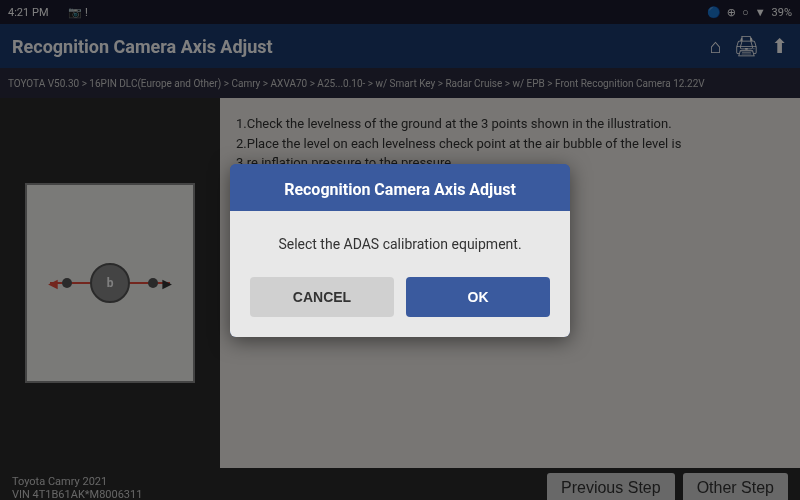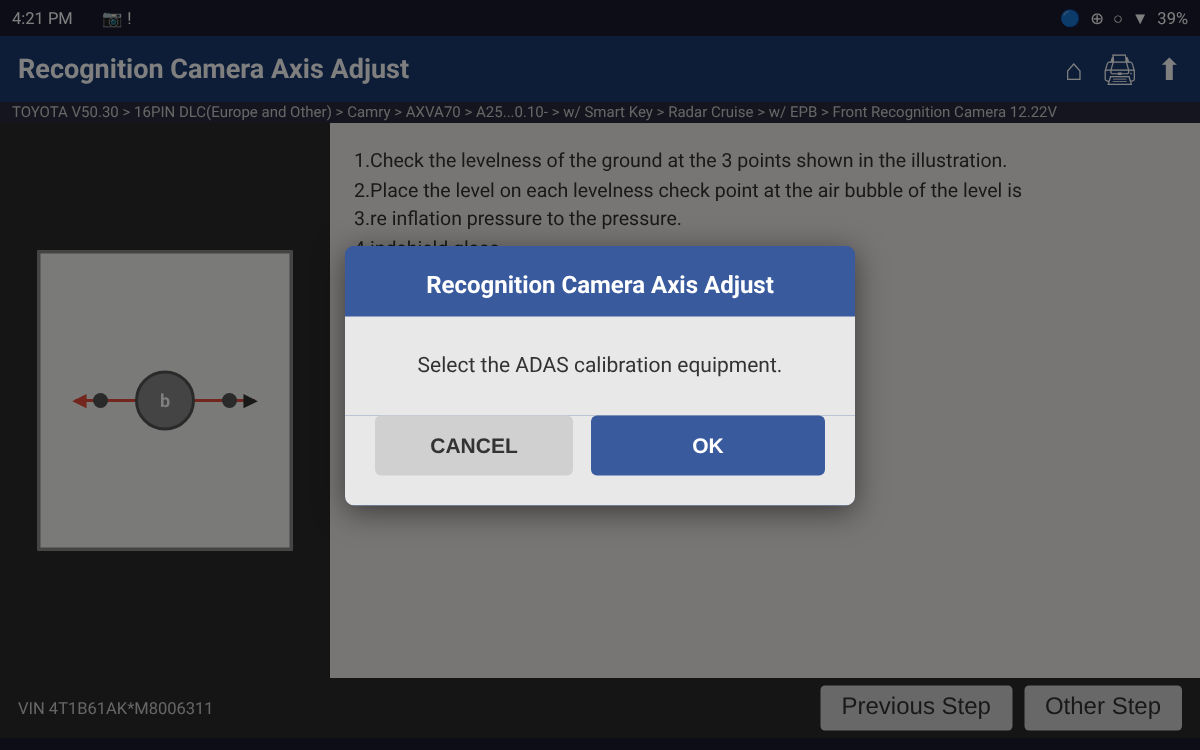--- a/index.html
+++ b/index.html
@@ -48,21 +48,21 @@
     }
     .title-icon {
       color: white;
       font-size: 20px;
       cursor: pointer;
     }
 
     
     .breadcrumb {
       width: 800px;
-      height: 14px;
+      height: 30px;
       background: #2a2a3e;
       display: flex;
       align-items: center;
       padding: 0 8px;
       color: #cccccc;
       font-size: 10px;
       overflow: hidden;
       white-space: nowrap;
     }
 
@@ -258,20 +258,21 @@
     }
     .dialog-buttons {
       background: #e8e8e8;
       padding: 0 20px 20px;
       display: flex;
       gap: 12px;
       justify-content: center;
     }
     .btn-cancel {
       flex: 1;
+      padding: 12px;
       background: #d0d0d0;
       border: none;
       border-radius: 4px;
       font-size: 14px;
       font-weight: bold;
       color: #333;
       cursor: pointer;
     }
     .btn-ok {
       flex: 1;
@@ -338,20 +339,21 @@
       4.indshield glass.
     </div>
     <div class="highlight-red">
       <span>78.80 inch)</span>
     </div>
   </div>
 </div>
 
 <div class="bottom-bar">
   <div class="vehicle-info">
+    <div>Toyota Camry 2021</div>
     <div>VIN 4T1B61AK*M8006311</div>
   </div>
   <div class="nav-buttons">
     <button class="nav-btn">Previous Step</button>
     <button class="nav-btn">Other Step</button>
   </div>
 </div>
 
 <div class="overlay">
   <div class="dialog">

